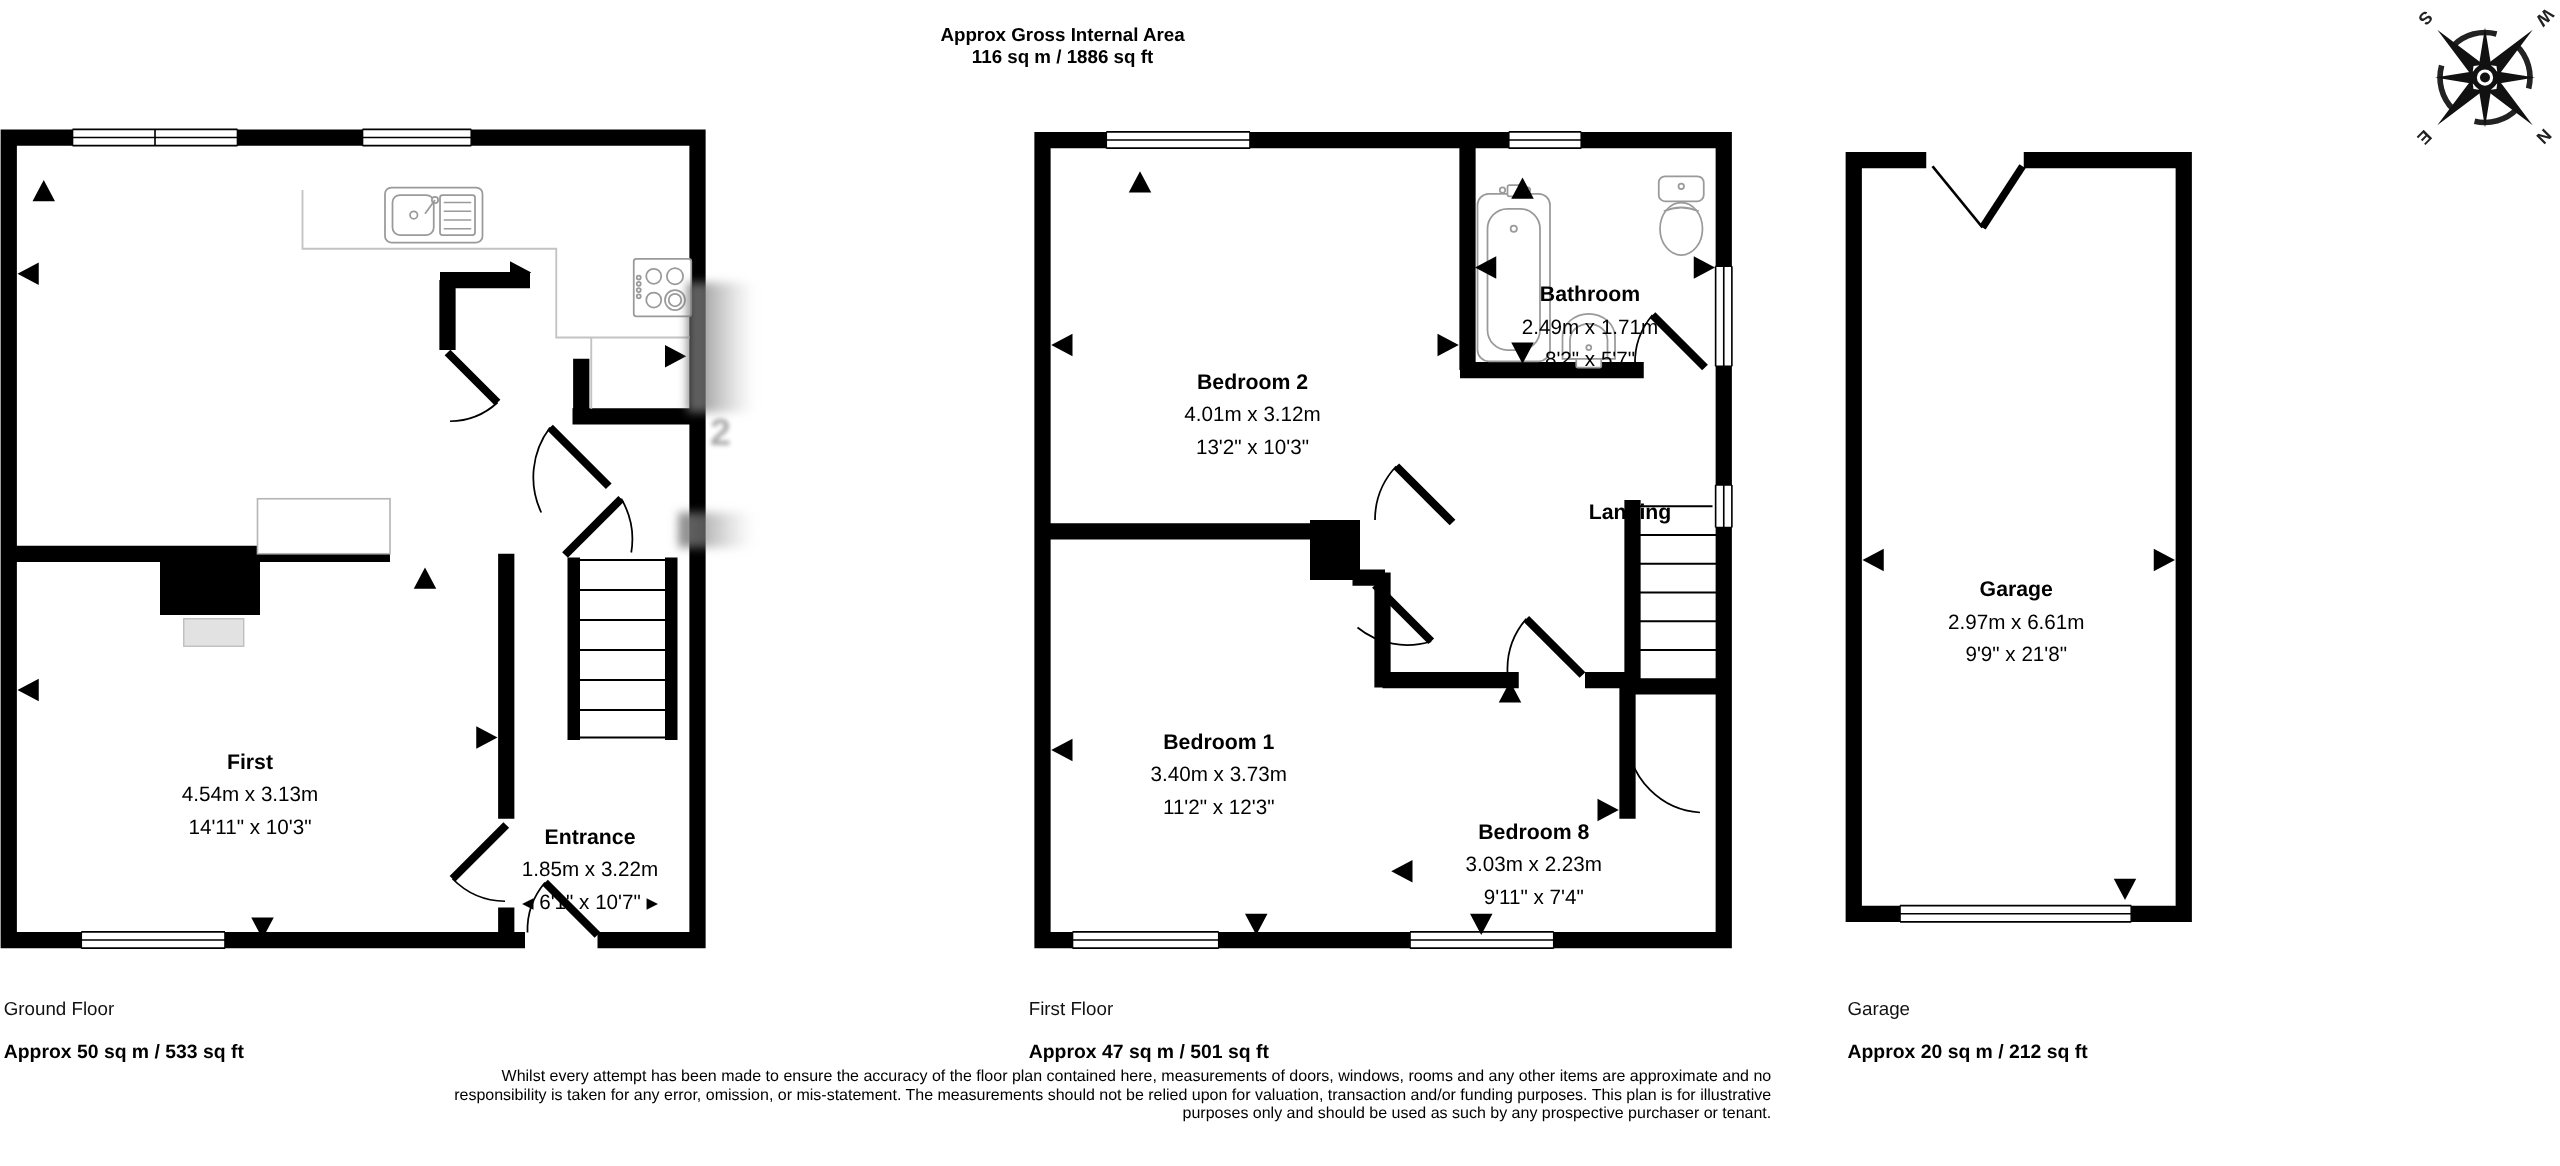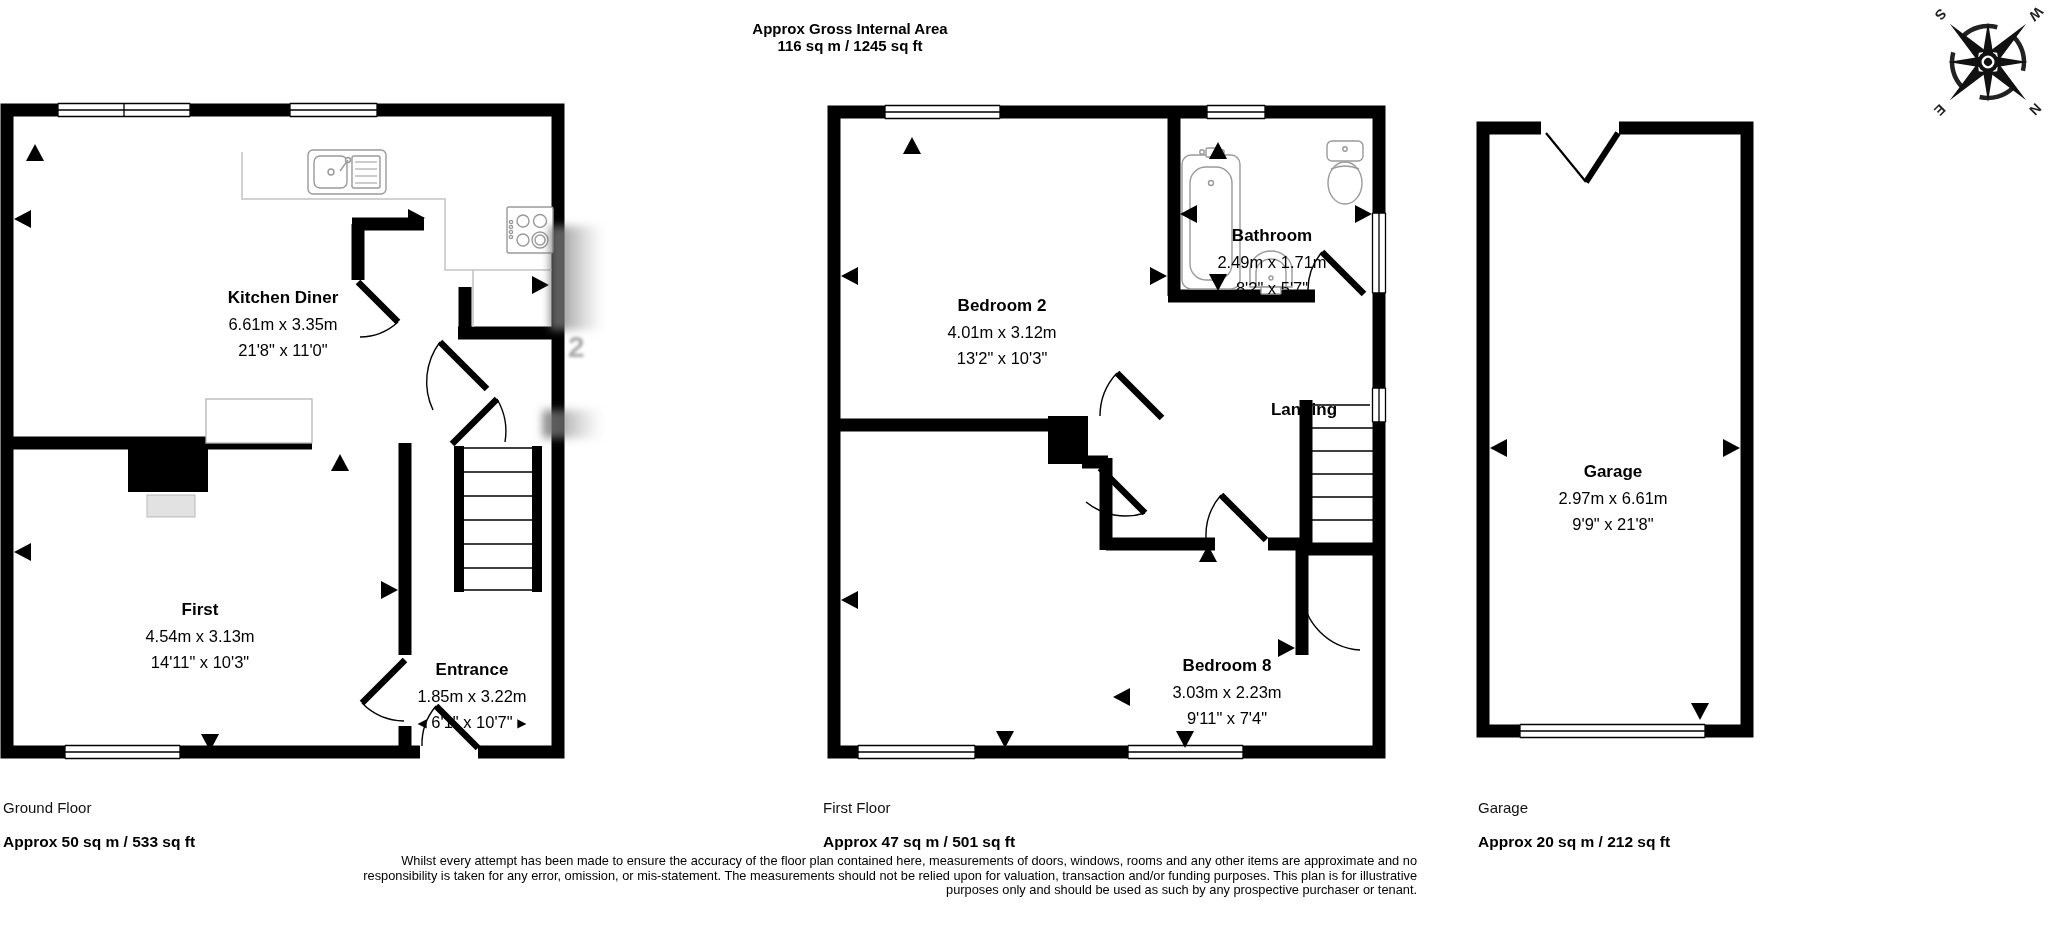--- a/index.html
+++ b/index.html
@@ -252,28 +252,23 @@
         <text x="68" y="5">E</text>
         <text x="-68" y="5">W</text>
       </g>
     </g>
   </svg>
 
   <div class="watermark2">2</div>
 
   <div class="title">
     <div>Approx Gross Internal Area</div>
-    <div>116 sq m / 1245 sq ft</div>
-  </div>
-
-  <div class="room-label" style="left:283px;top:244px">
-    <div class="rn">Kitchen Diner</div>
-    <div class="rd">6.61m x 3.35m</div>
-    <div class="rd">21'8" x 11'0"</div>
-  </div>
+    <div>116 sq m / 1886 sq ft</div>
+  </div>
+
 
   <div class="room-label" style="left:200px;top:556px">
     <div class="rn">First</div>
     <div class="rd">4.54m x 3.13m</div>
     <div class="rd">14'11" x 10'3"</div>
   </div>
 
   <div class="room-label" style="left:472px;top:616px">
     <div class="rn">Entrance</div>
     <div class="rd">1.85m x 3.22m</div>
@@ -293,20 +288,25 @@
   <div class="room-label" style="left:1272px;top:182px">
     <div class="rn">Bathroom</div>
     <div class="rd">2.49m x 1.71m</div>
     <div class="rd">8'2" x 5'7"</div>
   </div>
 
   <div class="room-label" style="left:1304px;top:356px">
     <div class="rn">Landing</div>
   </div>
 
+  <div class="room-label" style="left:975px;top:540px">
+    <div class="rn">Bedroom 1</div>
+    <div class="rd">3.40m x 3.73m</div>
+    <div class="rd">11'2" x 12'3"</div>
+  </div>
 
   <div class="room-label" style="left:1227px;top:612px">
     <div class="rn">Bedroom 8</div>
     <div class="rd">3.03m x 2.23m</div>
     <div class="rd">9'11" x 7'4"</div>
   </div>
 
   <div class="room-label" style="left:1613px;top:418px">
     <div class="rn">Garage</div>
     <div class="rd">2.97m x 6.61m</div>

